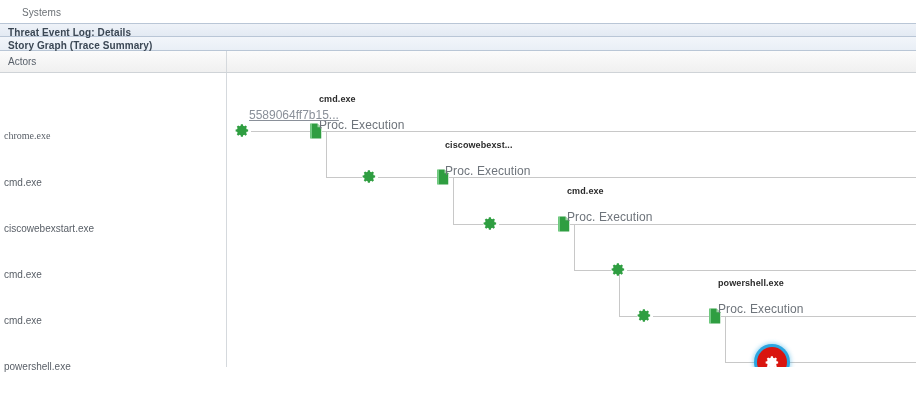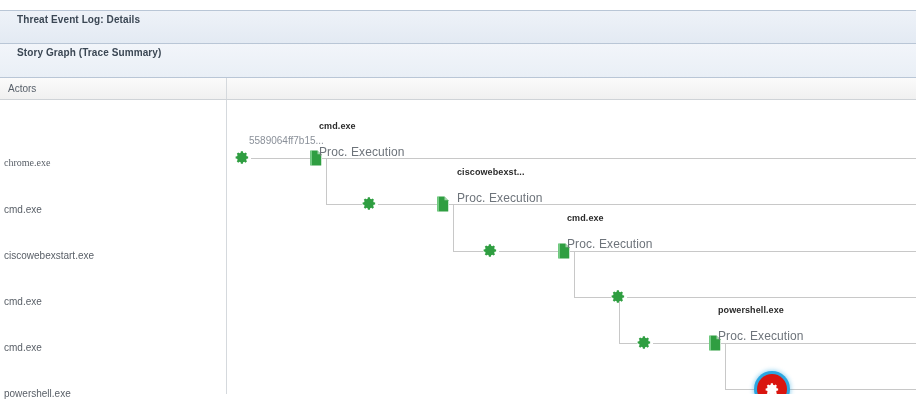--- a/index.html
+++ b/index.html
@@ -29,29 +29,29 @@
   .page-title {
     font-size: 22px;
     font-weight: 400;
     color: #3c4043;
     line-height: 28px;
     letter-spacing: 0.1px;
     margin-top: 1px;
   }
   
   .section-bar {
-    height: 34px;
+    height: 14px;
     line-height: 18px;
     background: linear-gradient(to bottom, #eef2f8 0%, #e3eaf3 100%);
     border-top: 1px solid #b9c6d6;
     border-bottom: 1px solid #b9c6d6;
     font-size: 10px;
     font-weight: bold;
     color: #3b4754;
-    padding-left: 17px;
+    padding-left: 8px;
     letter-spacing: 0.1px;
     box-sizing: border-box;
   }
   .section-bar.second {
     border-top: none;
     background: linear-gradient(to bottom, #f2f5fa 0%, #e9eff6 100%);
   }
   
   .col-header {
     display: flex;
@@ -156,29 +156,31 @@
   }
   .node-label .nl-sub {
     font-size: 12px;
     color: #6e747b;
     display: block;
     letter-spacing: 0.1px;
     margin-top: 15px;
   }
   .hash-label {
     position: absolute;
-    font-size: 10px;
+    font-size: 12px;
     color: #8a9099;
     white-space: nowrap;
+    text-decoration: underline;
   }
 </style>
 </head>
 <body>
 
 <div class="page-header">
+  <div class="breadcrumb">Systems</div>
 </div>
 
 <div class="section-bar">Threat Event Log: Details</div>
 <div class="section-bar second">Story Graph (Trace Summary)</div>
 
 <div class="col-header">
   <div class="actors-head">Actors</div>
 </div>
 
 <div class="body-area">
@@ -274,21 +276,21 @@
       <div class="node-sel" style="left: 545px; top: 289px;">
         <svg width="15" height="15" viewBox="0 0 24 24">
           <path fill="#ffffff" d="M12 8.2a3.8 3.8 0 1 0 0 7.6 3.8 3.8 0 0 0 0-7.6zm0 5.6a1.8 1.8 0 1 1 0-3.6 1.8 1.8 0 0 1 0 3.6z"></path>
           <path fill="#ffffff" d="M21 13.6v-3.2l-2.4-.4a6.9 6.9 0 0 0-.8-1.9l1.4-2-2.3-2.3-2 1.4a6.9 6.9 0 0 0-1.9-.8L12.6 2H9.4L9 4.4a6.9 6.9 0 0 0-1.9.8l-2-1.4-2.3 2.3 1.4 2a6.9 6.9 0 0 0-.8 1.9L1 10.4v3.2l2.4.4c.18.67.45 1.3.8 1.9l-1.4 2 2.3 2.3 2-1.4c.6.35 1.23.62 1.9.8l.4 2.4h3.2l.4-2.4c.67-.18 1.3-.45 1.9-.8l2 1.4 2.3-2.3-1.4-2c.35-.6.62-1.23.8-1.9L21 13.6z"></path>
         </svg>
       </div>
       <div class="node-label" style="left: 92px; top: 21px;">
         <span class="nl-title">cmd.exe</span>
         <span class="nl-sub">Proc. Execution</span>
       </div>
-      <div class="node-label" style="left: 230px; top: 67px;">
+      <div class="node-label" style="left: 218px; top: 67px;">
         <span class="nl-title">ciscowebexst...</span>
         <span class="nl-sub">Proc. Execution</span>
       </div>
       <div class="node-label" style="left: 340px; top: 113px;">
         <span class="nl-title">cmd.exe</span>
         <span class="nl-sub">Proc. Execution</span>
       </div>
       <div class="node-label" style="left: 491px; top: 205px;">
         <span class="nl-title">powershell.exe</span>
         <span class="nl-sub">Proc. Execution</span>

